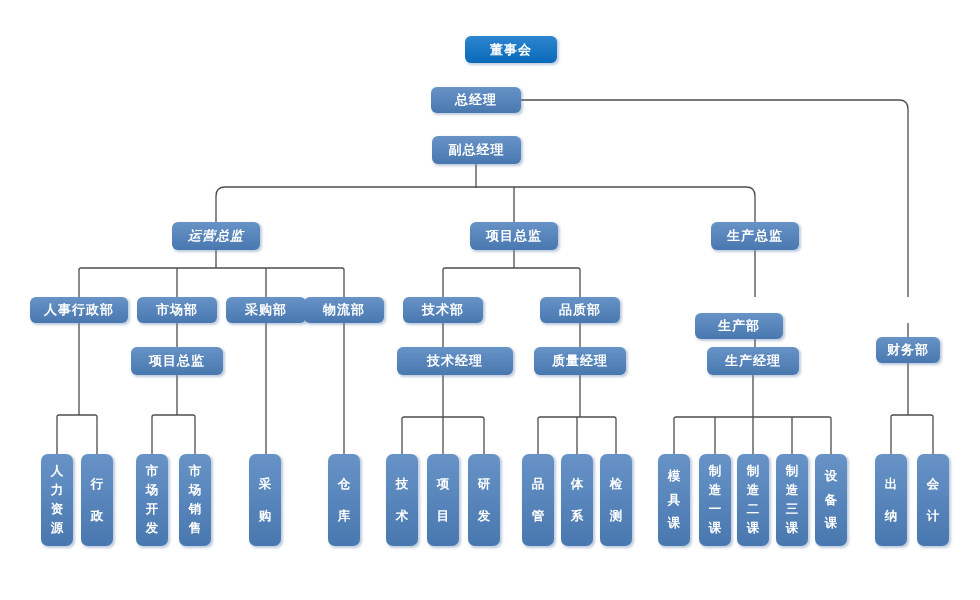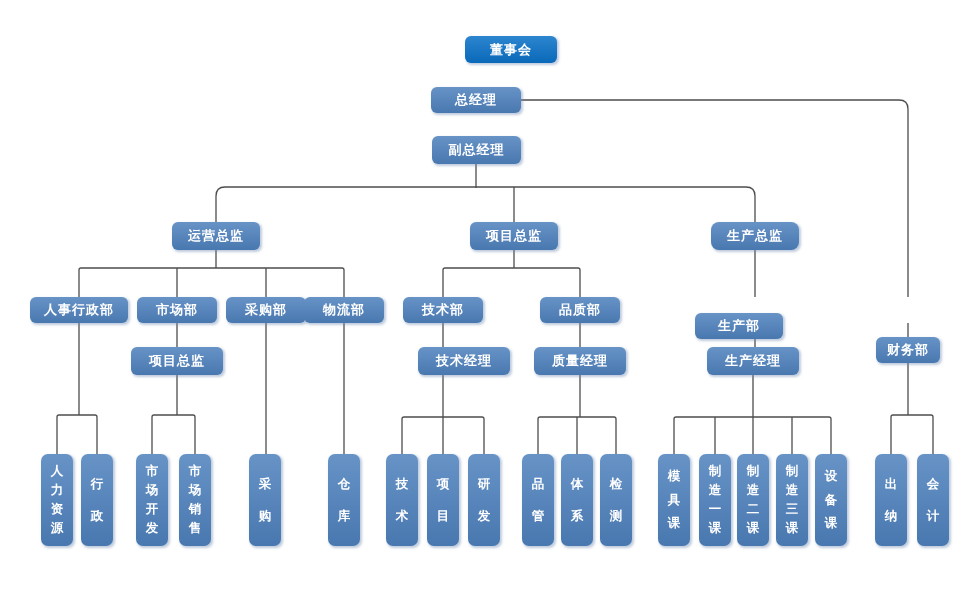--- a/index.html
+++ b/index.html
@@ -69,33 +69,33 @@
       <path d="M 715 417 L 715 454" fill="none" stroke="#4D4D4D" stroke-width="1.3"></path>
       <path d="M 753 417 L 753 454" fill="none" stroke="#4D4D4D" stroke-width="1.3"></path>
       <path d="M 792 417 L 792 454" fill="none" stroke="#4D4D4D" stroke-width="1.3"></path>
       <path d="M 908 323 L 908 415" fill="none" stroke="#4D4D4D" stroke-width="1.3"></path>
       <path d="M 891 454 L 891 417 Q 891 415 893 415 L 931 415 Q 933 415 933 417 L 933 454" fill="none" stroke="#4D4D4D" stroke-width="1.3"></path>
     </svg>
   <div id="nodes">
       <div class="node" style="left: 430px; top: 36px; width: 92px; height: 27px; background-color: rgb(10, 113, 199); color: rgb(255, 255, 255); margin-left: 35px;">董事会</div>
       <div class="node" style="left: 431px; top: 87px; width: 90px; height: 26px; background-color: rgb(78, 129, 189); color: rgb(255, 255, 255);">总经理</div>
       <div class="node" style="left: 432px; top: 136px; width: 89px; height: 28px; background-color: rgb(78, 129, 189); color: rgb(255, 255, 255);">副总经理</div>
-      <div class="node" style="left: 172px; top: 222px; width: 88px; height: 28px; background-color: rgb(78, 129, 189); color: rgb(255, 255, 255);">运营总监</div>
+      <div class="node" style="left: 172px; top: 222px; width: 88px; height: 28px; background-color: rgb(78, 129, 189); color: rgb(255, 255, 255); font-style: italic;">运营总监</div>
       <div class="node" style="left: 470px; top: 222px; width: 88px; height: 28px; background-color: rgb(78, 129, 189); color: rgb(255, 255, 255);">项目总监</div>
-      <div class="node" style="left: 711px; top: 222px; width: 88px; height: 28px; background-color: rgb(78, 129, 189); color: rgb(255, 255, 255); border-radius: 8px;">生产总监</div>
+      <div class="node" style="left: 711px; top: 222px; width: 88px; height: 28px; background-color: rgb(78, 129, 189); color: rgb(255, 255, 255);">生产总监</div>
       <div class="node" style="left: 30px; top: 297px; width: 98px; height: 26px; background-color: rgb(78, 129, 189); color: rgb(255, 255, 255);">人事行政部</div>
       <div class="node" style="left: 137px; top: 297px; width: 80px; height: 26px; background-color: rgb(78, 129, 189); color: rgb(255, 255, 255);">市场部</div>
       <div class="node" style="left: 226px; top: 297px; width: 80px; height: 26px; background-color: rgb(78, 129, 189); color: rgb(255, 255, 255);">采购部</div>
       <div class="node" style="left: 304px; top: 297px; width: 80px; height: 26px; background-color: rgb(78, 129, 189); color: rgb(255, 255, 255);">物流部</div>
       <div class="node" style="left: 403px; top: 297px; width: 80px; height: 26px; background-color: rgb(78, 129, 189); color: rgb(255, 255, 255);">技术部</div>
       <div class="node" style="left: 540px; top: 297px; width: 80px; height: 26px; background-color: rgb(78, 129, 189); color: rgb(255, 255, 255);">品质部</div>
       <div class="node" style="left: 695px; top: 297px; width: 88px; height: 26px; background-color: rgb(78, 129, 189); color: rgb(255, 255, 255); margin-top: 16px;">生产部</div>
       <div class="node" style="left: 876px; top: 297px; width: 64px; height: 26px; background-color: rgb(78, 129, 189); color: rgb(255, 255, 255); margin-top: 40px;">财务部</div>
       <div class="node" style="left: 131px; top: 347px; width: 92px; height: 28px; background-color: rgb(78, 129, 189); color: rgb(255, 255, 255);">项目总监</div>
-      <div class="node" style="left: 418px; top: 347px; width: 92px; height: 28px; background-color: rgb(78, 129, 189); color: rgb(255, 255, 255);">技术经理</div>
+      <div class="node" style="left: 397px; top: 347px; width: 116px; height: 28px; background-color: rgb(78, 129, 189); color: rgb(255, 255, 255);">技术经理</div>
       <div class="node" style="left: 534px; top: 347px; width: 92px; height: 28px; background-color: rgb(78, 129, 189); color: rgb(255, 255, 255); text-align: right;">质量经理</div>
       <div class="node" style="left: 707px; top: 347px; width: 92px; height: 28px; background-color: rgb(78, 129, 189); color: rgb(255, 255, 255);">生产经理</div>
       <div class="node v" style="left: 41px; top: 454px; width: 32px; height: 92px; background-color: rgb(78, 129, 189); color: rgb(255, 255, 255);">
         <span>人</span>
         <span>力</span>
         <span>资</span>
         <span>源</span>
       </div>
       <div class="node v" style="left: 81px; top: 454px; width: 32px; height: 92px; background-color: rgb(78, 129, 189); color: rgb(255, 255, 255);">
         <span>行</span>

